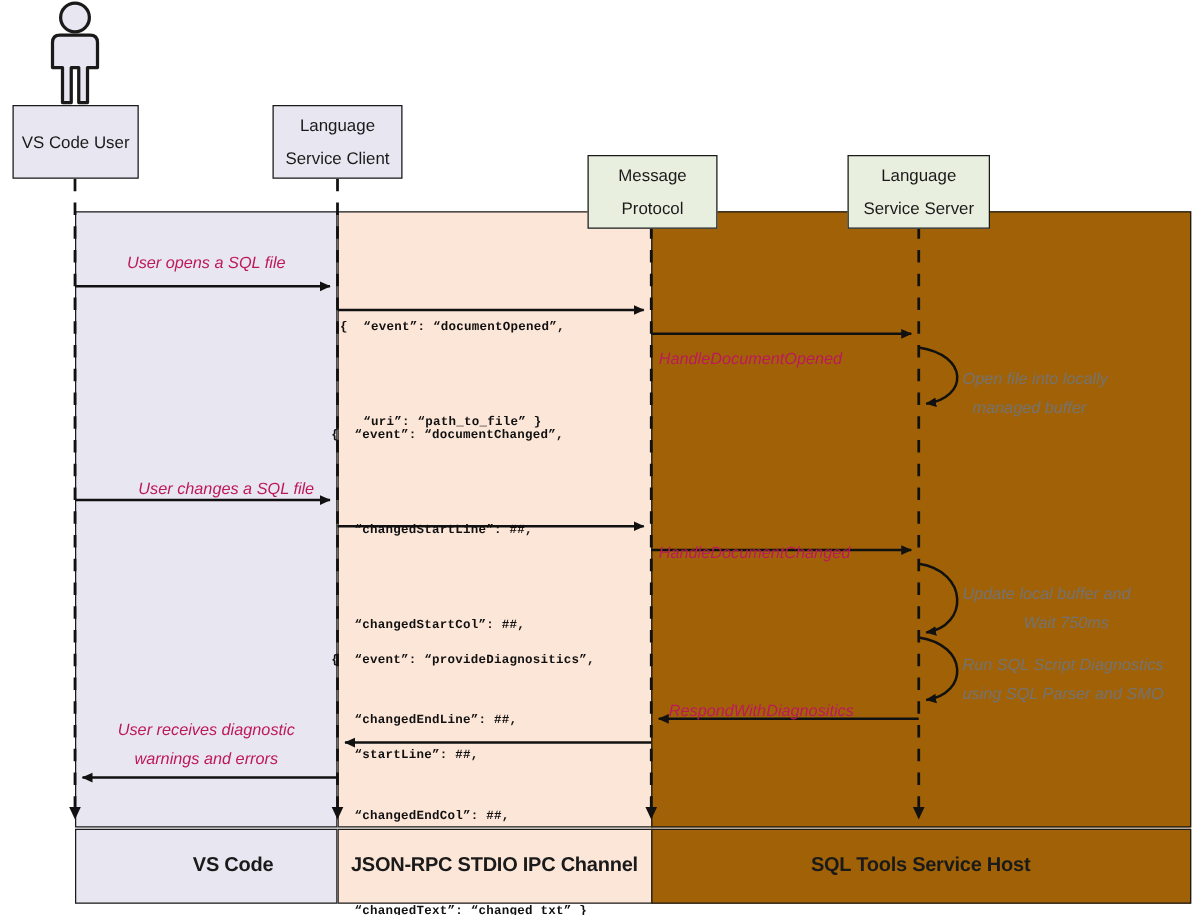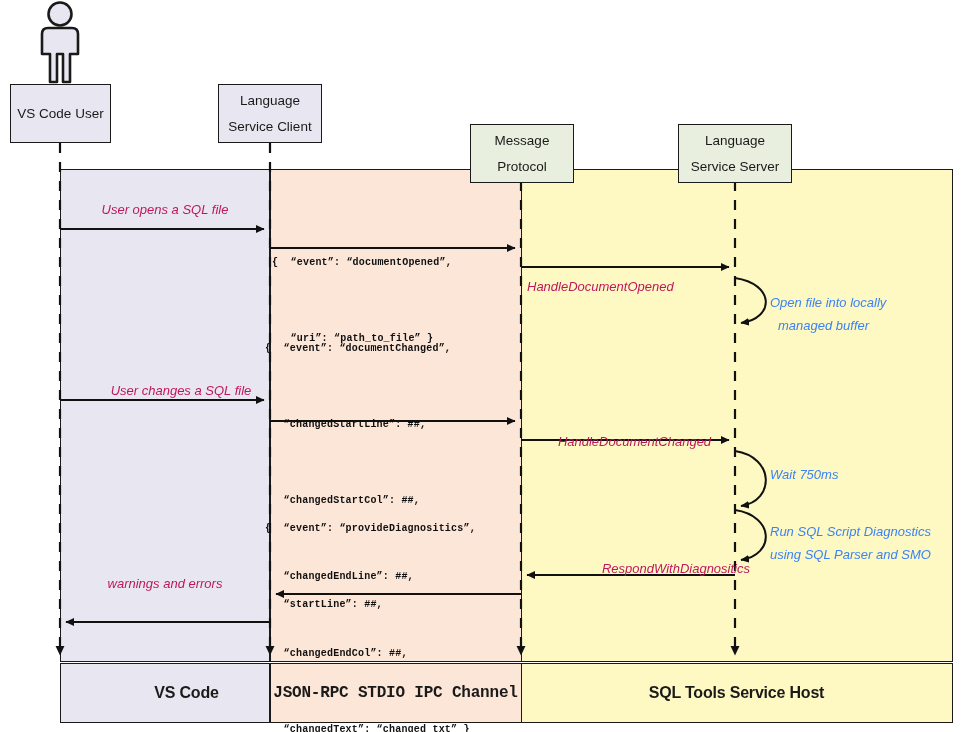--- a/index.html
+++ b/index.html
@@ -25,21 +25,21 @@
     width: 962px;
     height: 732px;
   }
   .lane-band {
     position: absolute;
     border: 1.5px solid #1a1a1a;
     box-sizing: border-box;
   }
   .band-vscode   { background: #e8e6f0; }
   .band-ipc      { background: #fce6d8; }
-  .band-host     { background: #fef9c3; }
+  .band-host     { background: #a16207; }
 
   .actor-box {
     position: absolute;
     box-sizing: border-box;
     border: 1.8px solid #1a1a1a;
     background: #e8e6f0;
     display: flex;
     flex-direction: column;
     align-items: center;
     justify-content: center;
@@ -84,21 +84,21 @@
     line-height: 25.4px;
     white-space: pre;
     letter-spacing: 0.2px;
   }
   .json-block div { white-space: pre; }
 
   .note-label {
     position: absolute;
     font-style: italic;
     font-size: 13px;
-    color: #3b82f6;
+    color: #737373;
     line-height: 1.75;
     white-space: nowrap;
     text-align: center;
   }
 </style>
 </head>
 <body>
 
 <div id="diagram">
 
@@ -164,25 +164,26 @@
     <span>Language</span>
     <span>Service Server</span>
   </div>
 
   <div class="msg-label" style="left:60px; top:199px; width:210px;">User opens a SQL file</div>
 
   <div class="msg-label" style="left:527px; top:251px; width:215px; text-align:left;margin-top:25px;">HandleDocumentOpened</div>
 
   <div class="msg-label" style="left:60px; top:380px; width:242px;font-style:italic;">User changes a SQL file</div>
 
-  <div class="msg-label" style="left:527px; top:431px; width:215px; text-align:center;">HandleDocumentChanged</div>
-
-  <div class="msg-label" style="left:535px; top:558px; width:215px; text-align:right;">RespondWithDiagnositics</div>
+  <div class="msg-label" style="left:527px; top:431px; width:215px; text-align:left;">HandleDocumentChanged</div>
+
+  <div class="msg-label" style="left:535px; top:558px; width:215px; text-align:left;">RespondWithDiagnositics</div>
 
   <div class="msg-label two-line" style="left:55px; top:573px; width:220px;">
+    <div>User receives diagnostic</div>
     <div>warnings and errors</div>
   </div>
 
   <div class="json-block" style="left:272px; top:199px;">
     <div>{  “event”: “documentOpened”,</div>
     <div>   “uri”: “path_to_file” }</div>
   </div>
 
   <div class="json-block" style="left:265px; top:285px;">
     <div>{  “event”: “documentChanged”,</div>
@@ -201,31 +202,32 @@
     
     
   </div>
 
   <div class="note-label" style="left:770px; top:292px; width:180px; text-align:left;">
     <div>Open file into locally</div>
     <div style="margin-left:8px;">managed buffer</div>
   </div>
 
   <div class="note-label" style="left:770px; top:464px; width:185px; text-align:left;">
-    <div style="text-align:left; width:166px;">Wait 750ms</div>
+    <div>Update local buffer and</div>
+    <div style="text-align:center; width:166px;">Wait 750ms</div>
   </div>
 
   <div class="note-label" style="left:770px; top:521px; width:190px; text-align:left;">
     <div>Run SQL Script Diagnostics</div>
     <div>using SQL Parser and SMO</div>
   </div>
 
   <div class="footer-box band-vscode" style="left:60px; top:663px; width:210px; height:60px;padding-left:43px;">
     <span>VS Code</span>
   </div>
-  <div class="footer-box band-ipc" style="left:269.5px; top:663px; width:252px; height:60px;font-family:Liberation Mono, monospace;">
+  <div class="footer-box band-ipc" style="left:269.5px; top:663px; width:252px; height:60px;">
     <span>JSON-RPC STDIO IPC Channel</span>
   </div>
   <div class="footer-box band-host" style="left:520.5px; top:663px; width:432px; height:60px;">
     <span>SQL Tools Service Host</span>
   </div>
 
 </div>
 
 </body></html>

